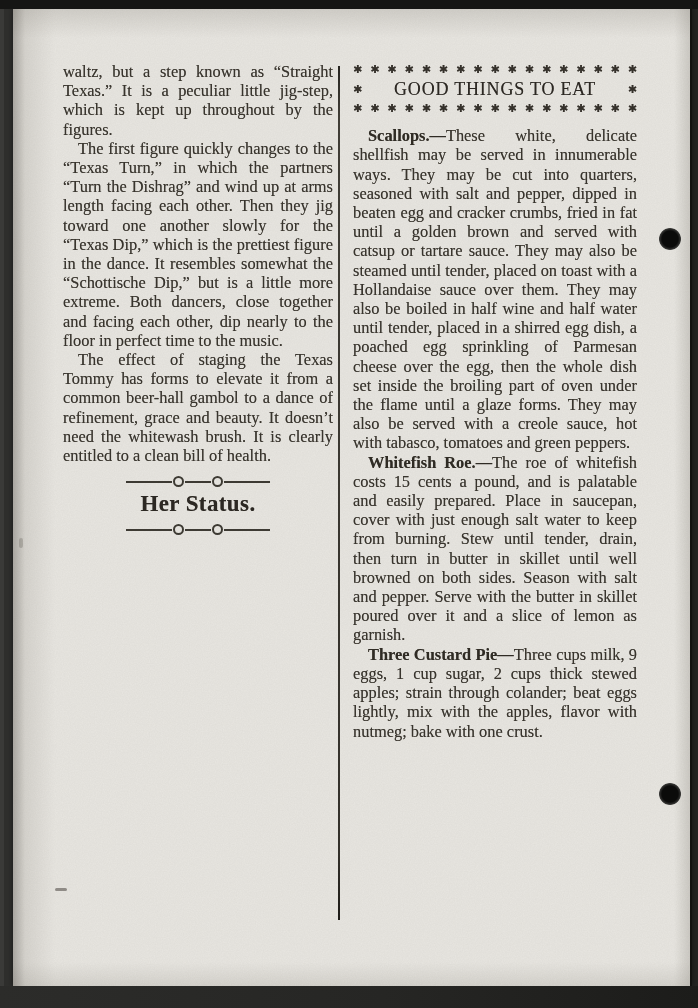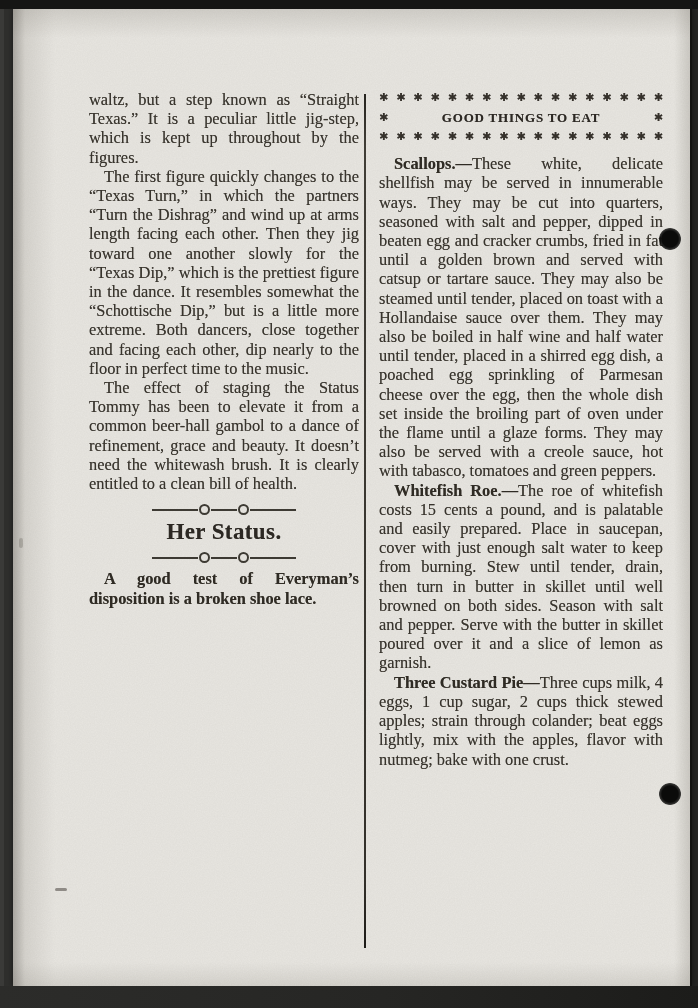--- a/index.html
+++ b/index.html
@@ -40,21 +40,21 @@
   .noise { position:absolute; left:0; top:0; width:677px; height:978px; opacity:.16; pointer-events:none; }
 
   
   .ink-dot { position:absolute; border-radius:50%;
              background: radial-gradient(circle, #0b0b0a 52%, rgba(11,11,10,.8) 68%, rgba(11,11,10,0) 78%); }
   .ink-dot.d1 { left:646px; top:220px; width:22px; height:22px; }
   .ink-dot.d2 { left:646px; top:775px; width:22px; height:22px; }
   .ink-speck { position:absolute; background:#4a463f; }
 
   
-  .content { position:absolute; left:76px; top:54px; width:574px; display:flex;margin-top:28px; }
+  .content { position:absolute; left:50px; top:54px; width:574px; display:flex; }
   .col-left  { width:270px; }
   .col-rule  { width:2px; height:854px; margin:4px 13px 0 5px;
                background:linear-gradient(180deg,#26241f,#403d36 6%,#33302a 92%,#1d1b17); }
   .col-right { width:284px; }
 
   .body-text { font-size:16.4px; line-height:19.2px; color:#38342d;
                text-align:justify; text-shadow:0 0 .5px rgba(56,52,45,.55); }
   .body-text p { margin:0; text-indent:15px; }
   p.no-indent { text-indent:0; }
   .lead { font-weight:bold; color:#2f2b24; }
@@ -71,21 +71,21 @@
   .ornament .ring { width:7px; height:7px; border:2px solid #3d3a33; border-radius:50%;
                     background:transparent; margin:0 1px; }
 
   
   .eat-header { margin:0 0 10px 0; }
   .star-row { display:flex; justify-content:space-between; align-items:center;
               height:15px; overflow:hidden; }
   .star { font-family:"DejaVu Sans", sans-serif; font-size:11px; line-height:1;
           color:#35312b; text-shadow:0 0 .5px rgba(53,49,43,.6); }
   .title-row { display:flex; justify-content:space-between; align-items:center; margin:3px 0 2px; }
-  .eat-title { font-weight:bold; font-size:13px; letter-spacing:.8px; color:#2c2823;
+  .eat-title { font-weight:normal; font-size:18px; letter-spacing:.8px; color:#2c2823;
                text-shadow:0 0 .5px rgba(44,40,35,.5); }
 </style>
 </head>
 <body>
 
 <div class="stage">
 
   <div class="edge-left"></div>
   <div class="edge-right"></div>
 
@@ -97,42 +97,41 @@
         <feColorMatrix in="n" type="matrix" values="0 0 0 0 0.22  0 0 0 0 0.21  0 0 0 0 0.18  0 0 0 0.55 0"></feColorMatrix>
       </filter>
       <rect width="100%" height="100%" filter="url(#paperNoise)"></rect>
     </svg>
 
     <div class="content">
 
       <div class="col-left body-text">
         <p class="no-indent">waltz, but a step known as “Straight Texas.”  It is a peculiar little jig-step, which is kept up throughout by the figures.</p>
         <p>The first figure quickly changes to the “Texas Turn,” in which the partners “Turn the Dishrag” and wind up at arms length facing each other.  Then they jig toward one another slowly for the “Texas Dip,” which is the prettiest figure in the dance.  It resembles somewhat the “Schottische Dip,” but is a little more extreme.  Both dancers, close together and facing each other, dip nearly to the floor in perfect time to the music.</p>
-        <p>The effect of staging the Status Tommy has been to elevate it from a common beer-hall gambol to a dance of refinement, grace and beauty.  It doesn’t need the whitewash brush.  It is clearly entitled to a clean bill of health.</p>
+        <p>The effect of staging the Texas Tommy has forms to elevate it from a common beer-hall gambol to a dance of refinement, grace and beauty.  It doesn’t need the whitewash brush.  It is clearly entitled to a clean bill of health.</p>
 
         <div class="ornament">
           <span class="seg long"></span>
             <span class="ring"></span>
           <span class="seg short"></span>
             <span class="ring"></span>
           <span class="seg long"></span>
         </div>
 
         <div class="her-status-heading">Her Status.</div>
 
 
         <div class="ornament">
           <span class="seg long"></span>
             <span class="ring"></span>
           <span class="seg short"></span>
             <span class="ring"></span>
           <span class="seg long"></span>
         </div>
 
-        <p class="filler-bold" style="margin-top:6px">A good test of Everyman’s disposition is a broken shoe lace.</p>
       </div>
 
       <div class="col-rule"></div>
 
       <div class="col-right body-text">
 
         <div class="eat-header">
           <div class="star-row">
               <span class="star">✱</span>
               <span class="star">✱</span>
@@ -178,21 +177,21 @@
             </div>
         </div>
 
         <p class="no-indent" style="text-indent:15px">
           <span class="lead">Scallops.—</span><span>These white, delicate shellfish may be served in innumerable ways.  They may be cut into quarters, seasoned with salt and pepper, dipped in beaten egg and cracker crumbs, fried in fat until a golden brown and served with catsup or tartare sauce.  They may also be steamed until tender, placed on toast with a Hollandaise sauce over them.  They may also be boiled in half wine and half water until tender, placed in a shirred egg dish, a poached egg sprinkling of Parmesan cheese over the egg, then the whole dish set inside the broiling part of oven under the flame until a glaze forms.  They may also be served with a creole sauce, hot with tabasco, tomatoes and green peppers.</span>
         </p>
         <p>
           <span class="lead">Whitefish Roe.—</span><span>The roe of whitefish costs 15 cents a pound, and is palatable and easily prepared.  Place in saucepan, cover with just enough salt water to keep from burning.  Stew until tender, drain, then turn in butter in skillet until well browned on both sides.  Season with salt and pepper.  Serve with the butter in skillet poured over it and a slice of lemon as garnish.</span>
         </p>
         <p>
-          <span class="lead">Three Custard Pie—</span><span>Three cups milk, 4 eggs, 1 cup sugar, 2 cups thick stewed apples; strain through colander; beat eggs lightly, mix with the apples, flavor with nutmeg; bake with one crust.</span>
+          <span class="lead">Three Custard Pie—</span><span>Three cups milk, 9 eggs, 1 cup sugar, 2 cups thick stewed apples; strain through colander; beat eggs lightly, mix with the apples, flavor with nutmeg; bake with one crust.</span>
         </p>
       </div>
     </div>
 
     <div class="ink-dot d1"></div>
     <div class="ink-dot d2"></div>
     <div class="ink-speck" style="left:42px; top:880px; width:12px; height:3px; opacity:.55; border-radius:2px;"></div>
     <div class="ink-speck" style="left:6px; top:530px; width:4px; height:10px; opacity:.25; border-radius:2px;"></div>
   </div>
 

